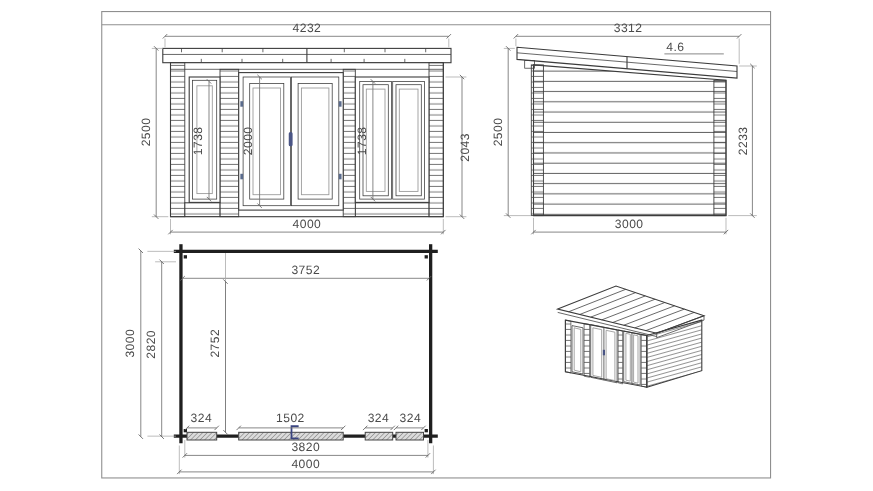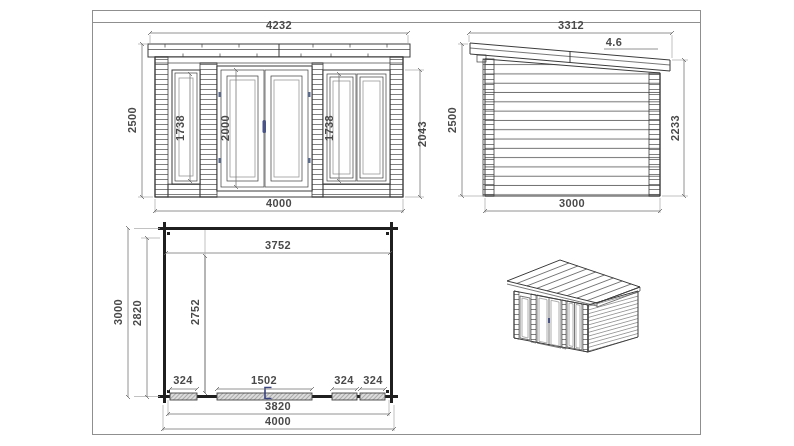--- a/index.html
+++ b/index.html
@@ -1,16 +1,16 @@
 <!DOCTYPE html>
 <html><head>
 <meta charset="utf-8">
 <style>
   html,body{margin:0;padding:0;background:#ffffff;}
-  .sheet{position:relative;width:794px;height:446px;background:#fff;font-family:"Liberation Sans",sans-serif;font-weight:bold;}
+  .sheet{position:relative;width:794px;height:446px;background:#fff;font-family:"Liberation Sans",sans-serif;}
   svg text{font-family:"Liberation Sans","DejaVu Sans",sans-serif;font-size:11px;fill:#4a4a4a;letter-spacing:.4px;}
   .ln{stroke:#3c3c3c;stroke-width:1;fill:none;}
   .thin{stroke:#3c3c3c;stroke-width:.7;fill:none;}
   .glass{stroke:#9a9a9a;stroke-width:.8;fill:none;}
   .dim{stroke:#777;stroke-width:.8;fill:none;}
   .ext{stroke:#a8a8a8;stroke-width:.7;fill:none;}
   .wall{stroke:#1f1f1f;stroke-width:3;fill:none;}
   .white{fill:#fff;stroke:#3c3c3c;stroke-width:1;}
   .frame{stroke:#8f8f8f;stroke-width:1;fill:none;}
 </style>

